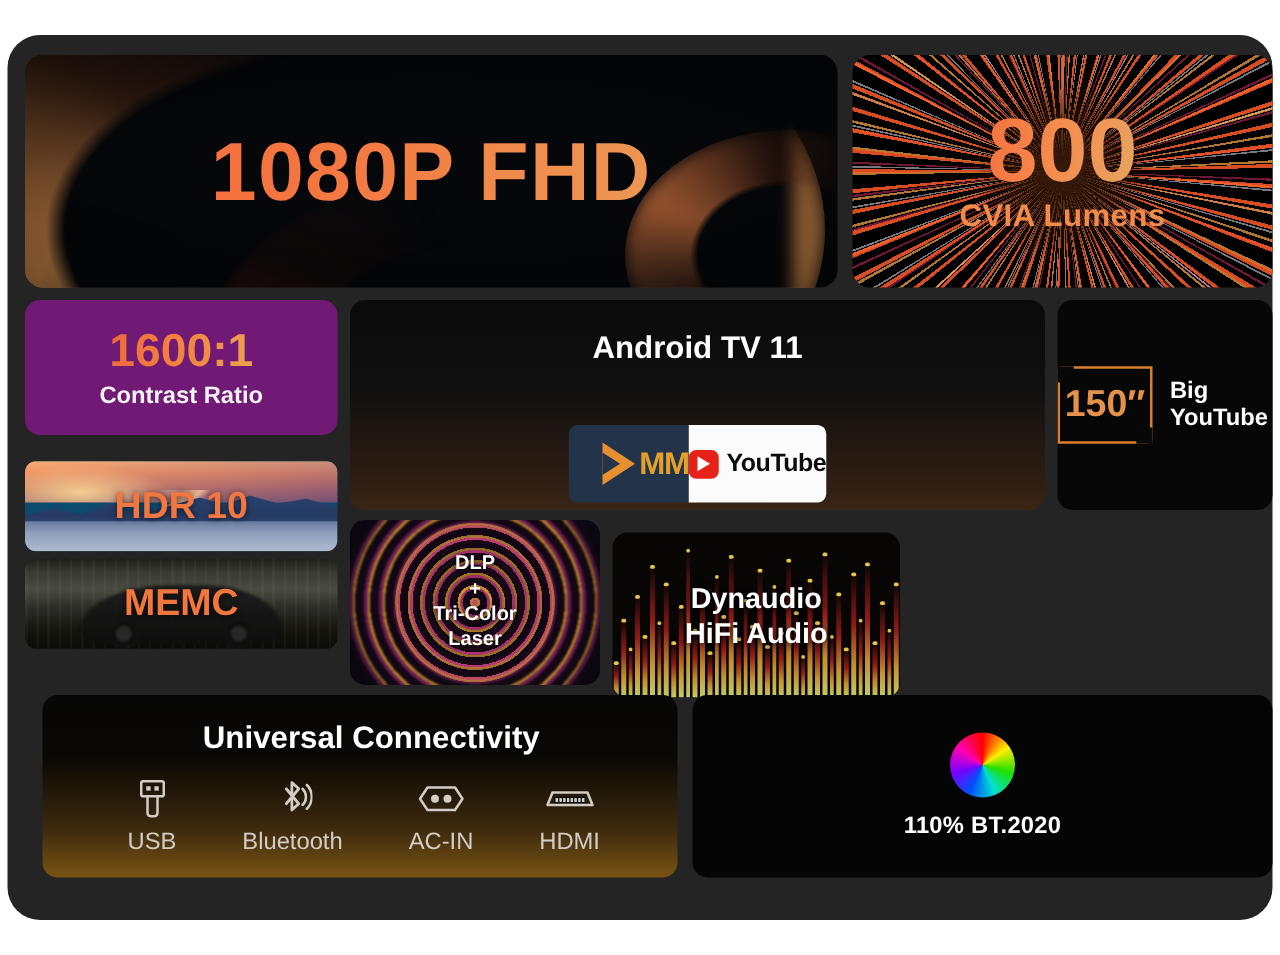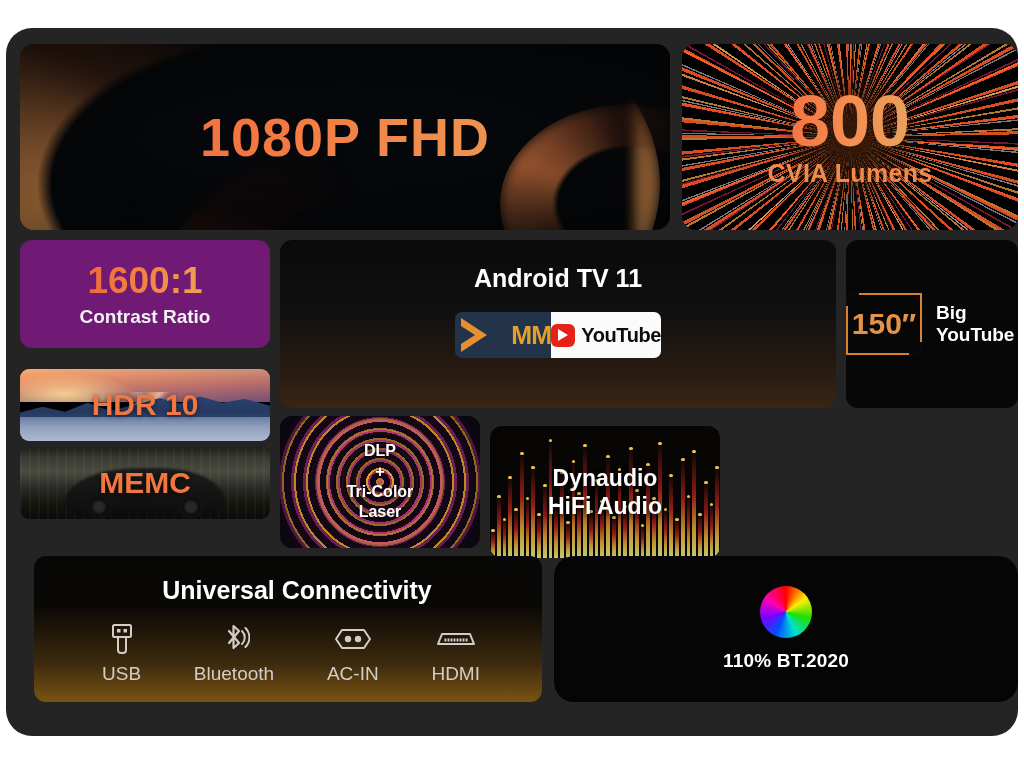--- a/index.html
+++ b/index.html
@@ -26,21 +26,21 @@
   }
 
   .grid {
     position: relative;
     width: 100%;
     height: 100%;
   }
 
   .panel {
     position: absolute;
-    background: #000000;
+    background: #0c4a6e;
     border-radius: 12px;
     overflow: hidden;
   }
 
   
   .hero {
     left: 0; top: 0; width: 650px; height: 186px;
     border-radius: 14px;
     background: #05070a;
   }
@@ -114,21 +114,21 @@
     -webkit-mask: radial-gradient(closest-side, transparent 55%, #000 60%, #000 100%);
             mask: radial-gradient(closest-side, transparent 55%, #000 60%, #000 100%);
   }
   .hero-vig {
     position: absolute; inset: 0;
     background: radial-gradient(ellipse 80% 70% at 50% 50%, rgba(0,0,0,0) 30%, rgba(0,0,0,.55) 100%);
   }
   .hero-title {
     position: absolute; inset: 0;
     display: flex; align-items: center; justify-content: center;
-    font-size: 54px; font-weight: 700; letter-spacing: 1px;
+    font-size: 66px; font-weight: 700; letter-spacing: 1px;
     background: linear-gradient(95deg, #f7683f 0%, #f4753f 35%, #ef8f4e 65%, #e9a158 100%);
     -webkit-background-clip: text; background-clip: text;
     -webkit-text-fill-color: transparent; color: transparent;
     text-shadow: none;
     border-radius: 32px;
   }
 
   
   .lumens {
     left: 662px; top: 0; width: 336px; height: 186px;
@@ -270,23 +270,24 @@
   }
   .atv-title {
     position: absolute; left: 0; right: 0; top: 24px;
     text-align: center; font-size: 25px; font-weight: 700; color: #fff;
   }
   .atv-logos {
     position: absolute; left: 0; right: 0; top: 72px;
     display: flex; align-items: stretch; justify-content: center;
   }
   .logo-card {
-    height: 46px;
-    display: flex; align-items: center; justify-content: space-between;
+    height: 62px;
+    display: flex; align-items: center; justify-content: flex-end;
     overflow: hidden;
+    margin-top: 28px;
   }
   .logo-mx {
     width: 96px; background: #23334a;
     border-radius: 7px 0 0 7px;
     gap: 3px; padding-left: 6px;
   }
   .mx-tri {
     width: 0; height: 0;
     border-top: 17px solid transparent;
     border-bottom: 17px solid transparent;
@@ -440,21 +441,21 @@
   .conn-item {
     display: flex; flex-direction: column; align-items: center; gap: 7px;
   }
   .conn-item span { font-size: 19px; color: #d2cdc6; font-weight: 500; }
 
   
   .bt {
     left: 534px; top: 512px; width: 464px; height: 146px;
     background: #050505;
     display: flex; flex-direction: column;
-    align-items: center; justify-content: center; gap: 12px; border-radius: 20px;
+    align-items: center; justify-content: center; gap: 12px;
   }
   .color-wheel {
     width: 52px; height: 52px; border-radius: 50%;
     background: conic-gradient(from 0deg,
       #ff0000 0deg, #ffee00 55deg, #1fe000 105deg,
       #00e0d0 155deg, #0050ff 205deg, #7a00ff 255deg,
       #ff00b4 305deg, #ff0000 360deg);
   }
   .bt-label { font-size: 19px; font-weight: 700; color: #fff; letter-spacing: .2px; }
 </style>

